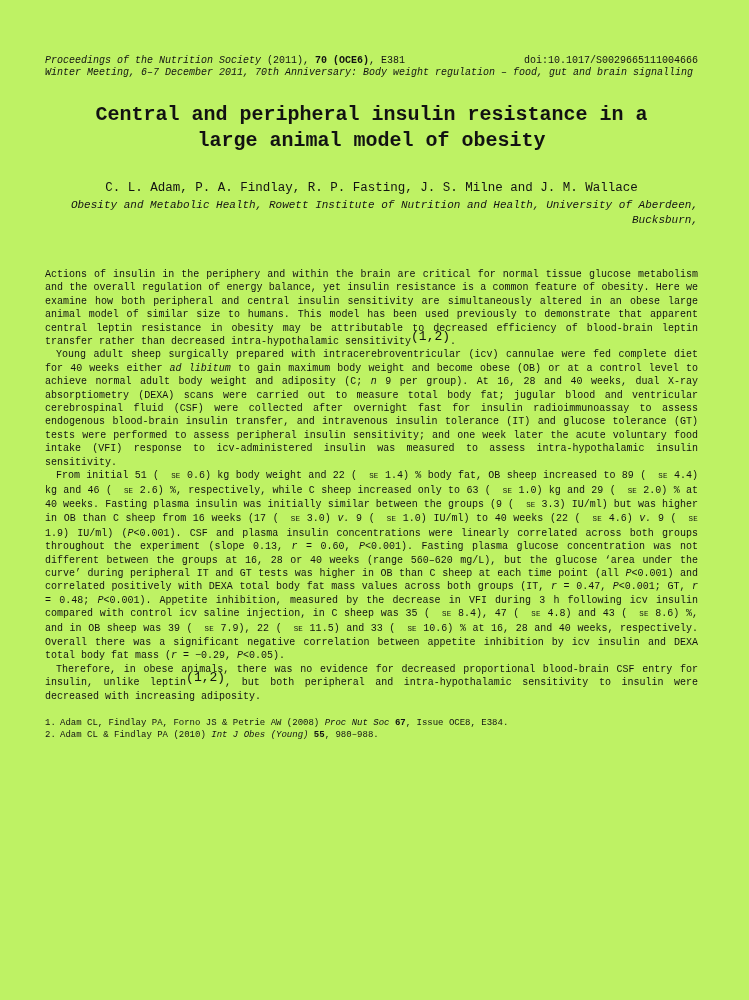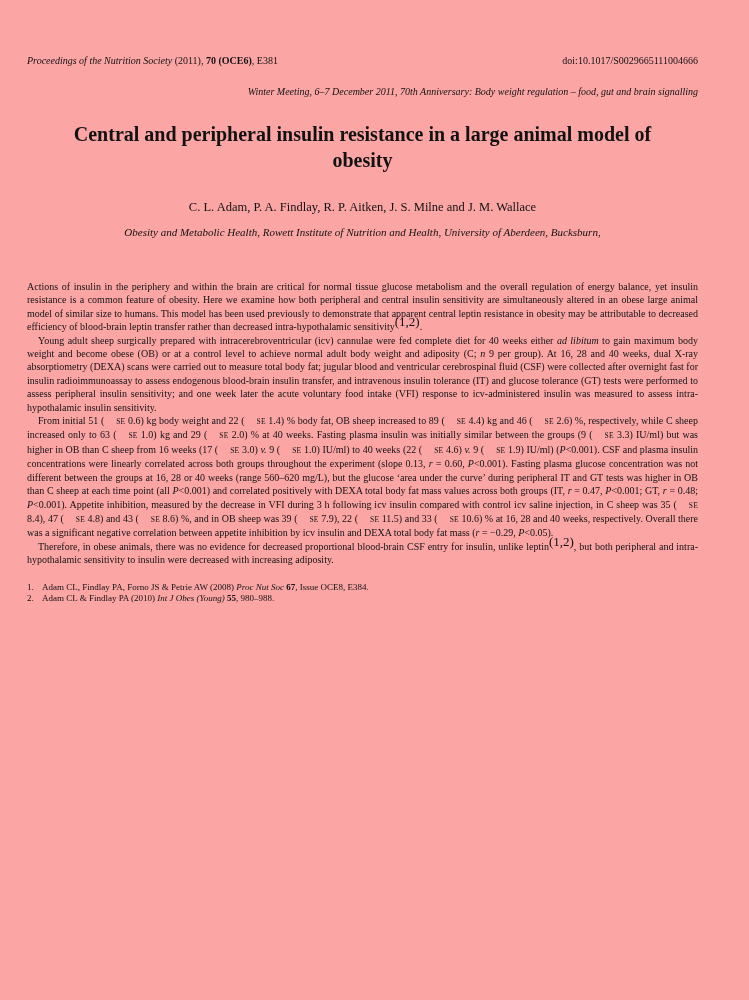--- a/index.html
+++ b/index.html
@@ -1,59 +1,58 @@
 <!DOCTYPE html>
 <html><head>
 <meta charset="utf-8">
 <style>
   html, body { margin: 0; padding: 0; background: #ffffff; }
   .page {
     width: 749px;
     height: 1000px;
-    background: #fca5a5;
+    background: #bef264;
     color: #121212;
-    font-family: Liberation Serif, serif;
+    font-family: Liberation Mono, monospace;
     box-sizing: border-box;
-    padding: 55px 51px 0 27px;
+    padding: 55px 51px 0 45px;
     overflow: hidden;
   }
   .masthead {
     display: flex;
     justify-content: space-between;
     align-items: baseline;
     font-size: 10px;
     line-height: 12px;
   }
   .journal-ref { white-space: nowrap; }
   .doi { white-space: nowrap; }
   .meeting {
-    text-align: right;
+    text-align: left;
     font-style: italic;
     font-size: 10px;
-    margin-top: 19px;
   }
   .title {
     font-size: 20px;
     font-weight: bold;
     text-align: center;
     line-height: 26px;
     width: 600px;
     margin: 24px auto 16px auto;
   }
   .authors {
     text-align: center;
     font-size: 12.5px;
     margin-top: 27px;
   }
   .affiliation {
-    text-align: center;
+    text-align: right;
     font-style: italic;
     font-size: 11px;
     line-height: 15px;
-    margin-top: 10px;
+    margin-top: 3px;
   }
   .abstract {
     margin-top: 40px;
     font-size: 10px;
     line-height: 13.4px;
     text-align: justify;
   }
   .para { margin: 0; }
   .para.indent { text-indent: 11px; }
   .it { font-style: italic; }
@@ -82,21 +81,21 @@
 
   <header class="masthead">
     <div class="journal-ref"><span class="it">Proceedings of the Nutrition Society</span><span> (2011), </span><span class="bd">70 (OCE6)</span><span>, E381</span></div>
     <div class="doi">doi:10.1017/S0029665111004666</div>
   </header>
 
   <div class="meeting">Winter Meeting, 6–7 December 2011, 70th Anniversary: Body weight regulation – food, gut and brain signalling</div>
 
   <h1 class="title">Central and peripheral insulin resistance in a large animal model of obesity</h1>
 
-  <div class="authors">C. L. Adam, P. A. Findlay, R. P. Aitken, J. S. Milne and J. M. Wallace</div>
+  <div class="authors">C. L. Adam, P. A. Findlay, R. P. Fasting, J. S. Milne and J. M. Wallace</div>
 
   <div class="affiliation">
     <div>Obesity and Metabolic Health, Rowett Institute of Nutrition and Health, University of Aberdeen, Bucksburn,</div>
   </div>
 
   <section class="abstract">
     <p class="para"><span>Actions of insulin in the periphery and within the brain are critical for normal tissue glucose metabolism and the overall regulation of energy balance, yet insulin resistance is a common feature of obesity. Here we examine how both peripheral and central insulin sensitivity are simultaneously altered in an obese large animal model of similar size to humans. This model has been used previously to demonstrate that apparent central leptin resistance in obesity may be attributable to decreased efficiency of blood-brain leptin transfer rather than decreased intra-hypothalamic sensitivity</span><sup>(1,2)</sup><span>.</span></p>
     <p class="para indent"><span>Young adult sheep surgically prepared with intracerebroventricular (icv) cannulae were fed complete diet for 40 weeks either </span><span class="it">ad libitum</span><span> to gain maximum body weight and become obese (OB) or at a control level to achieve normal adult body weight and adiposity (C; </span><span class="it">n</span><span> 9 per group). At 16, 28 and 40 weeks, dual X-ray absorptiometry (DEXA) scans were carried out to measure total body fat; jugular blood and ventricular cerebrospinal fluid (CSF) were collected after overnight fast for insulin radioimmunoassay to assess endogenous blood-brain insulin transfer, and intravenous insulin tolerance (IT) and glucose tolerance (GT) tests were performed to assess peripheral insulin sensitivity; and one week later the acute voluntary food intake (VFI) response to icv-administered insulin was measured to assess intra-hypothalamic insulin sensitivity.</span></p>
     <p class="para indent"><span>From initial 51 (</span><span class="sc">SE</span><span> 0.6) kg body weight and 22 (</span><span class="sc">SE</span><span> 1.4) % body fat, OB sheep increased to 89 (</span><span class="sc">SE</span><span> 4.4) kg and 46 (</span><span class="sc">SE</span><span> 2.6) %, respectively, while C sheep increased only to 63 (</span><span class="sc">SE</span><span> 1.0) kg and 29 (</span><span class="sc">SE</span><span> 2.0) % at 40 weeks. Fasting plasma insulin was initially similar between the groups (9 (</span><span class="sc">SE</span><span> 3.3) IU/ml) but was higher in OB than C sheep from 16 weeks (17 (</span><span class="sc">SE</span><span> 3.0) </span><span class="it">v.</span><span> 9 (</span><span class="sc">SE</span><span> 1.0) IU/ml) to 40 weeks (22 (</span><span class="sc">SE</span><span> 4.6) </span><span class="it">v.</span><span> 9 (</span><span class="sc">SE</span><span> 1.9) IU/ml) (</span><span class="it">P</span><span>&lt;0.001). CSF and plasma insulin concentrations were linearly correlated across both groups throughout the experiment (slope 0.13, </span><span class="it">r</span><span> = 0.60, </span><span class="it">P</span><span>&lt;0.001). Fasting plasma glucose concentration was not different between the groups at 16, 28 or 40 weeks (range 560–620 mg/L), but the glucose ‘area under the curve’ during peripheral IT and GT tests was higher in OB than C sheep at each time point (all </span><span class="it">P</span><span>&lt;0.001) and correlated positively with DEXA total body fat mass values across both groups (IT, </span><span class="it">r</span><span> = 0.47, </span><span class="it">P</span><span>&lt;0.001; GT, </span><span class="it">r</span><span> = 0.48; </span><span class="it">P</span><span>&lt;0.001). Appetite inhibition, measured by the decrease in VFI during 3 h following icv insulin compared with control icv saline injection, in C sheep was 35 (</span><span class="sc">SE</span><span> 8.4), 47 (</span><span class="sc">SE</span><span> 4.8) and 43 (</span><span class="sc">SE</span><span> 8.6) %, and in OB sheep was 39 (</span><span class="sc">SE</span><span> 7.9), 22 (</span><span class="sc">SE</span><span> 11.5) and 33 (</span><span class="sc">SE</span><span> 10.6) % at 16, 28 and 40 weeks, respectively. Overall there was a significant negative correlation between appetite inhibition by icv insulin and DEXA total body fat mass (</span><span class="it">r</span><span> = −0.29, </span><span class="it">P</span><span>&lt;0.05).</span></p>
     <p class="para indent"><span>Therefore, in obese animals, there was no evidence for decreased proportional blood-brain CSF entry for insulin, unlike leptin</span><sup>(1,2)</sup><span>, but both peripheral and intra-hypothalamic sensitivity to insulin were decreased with increasing adiposity.</span></p>

